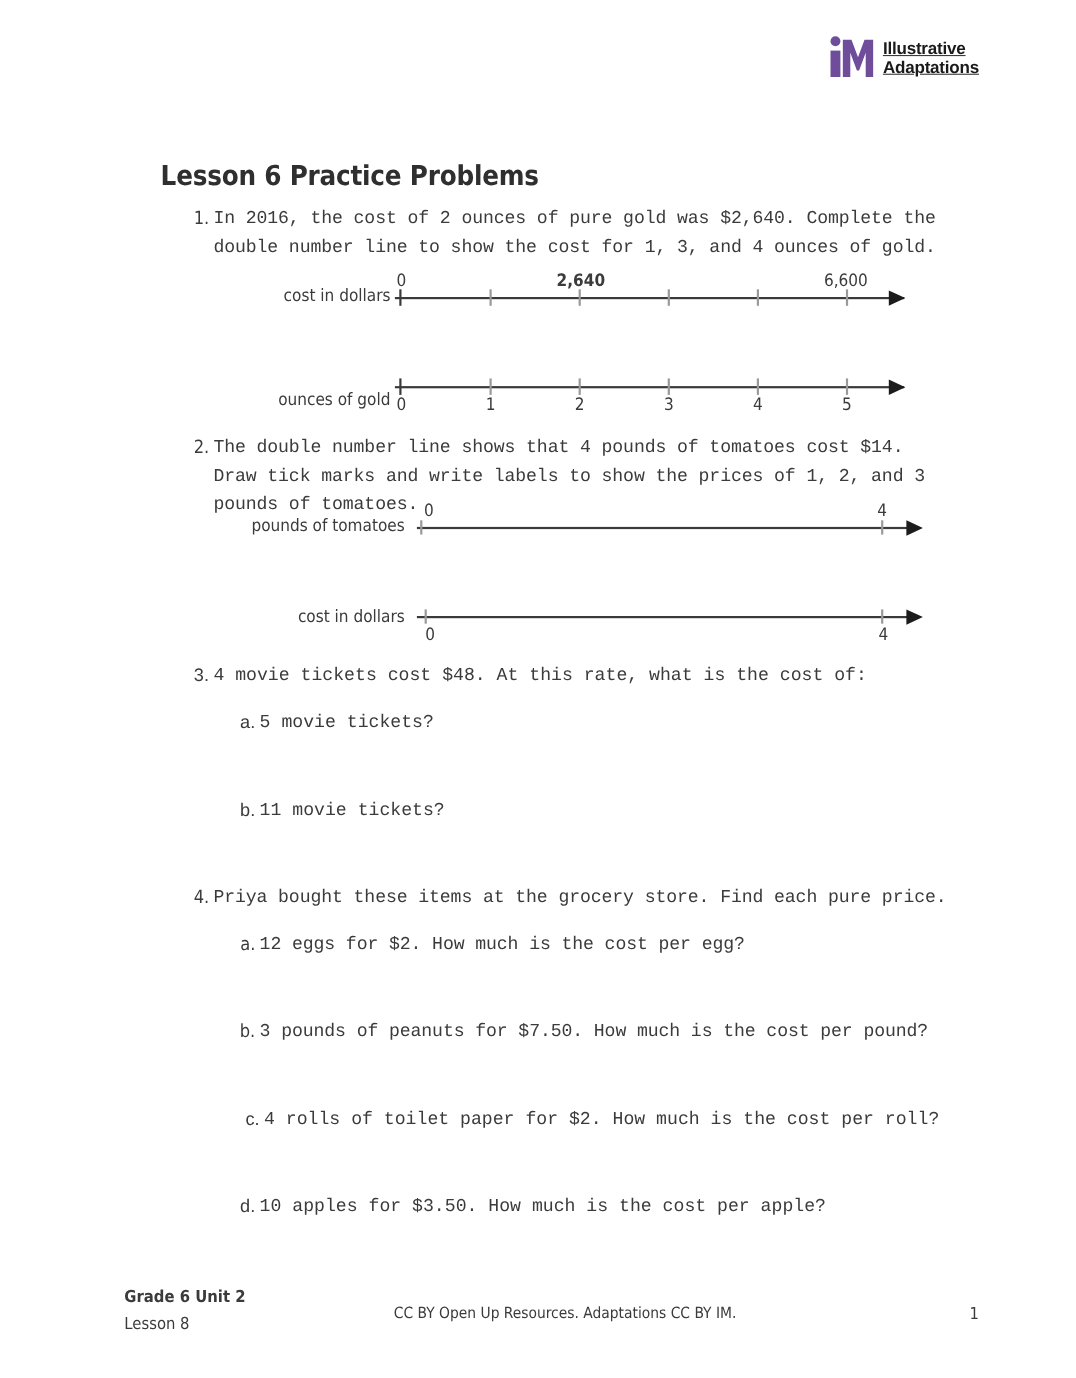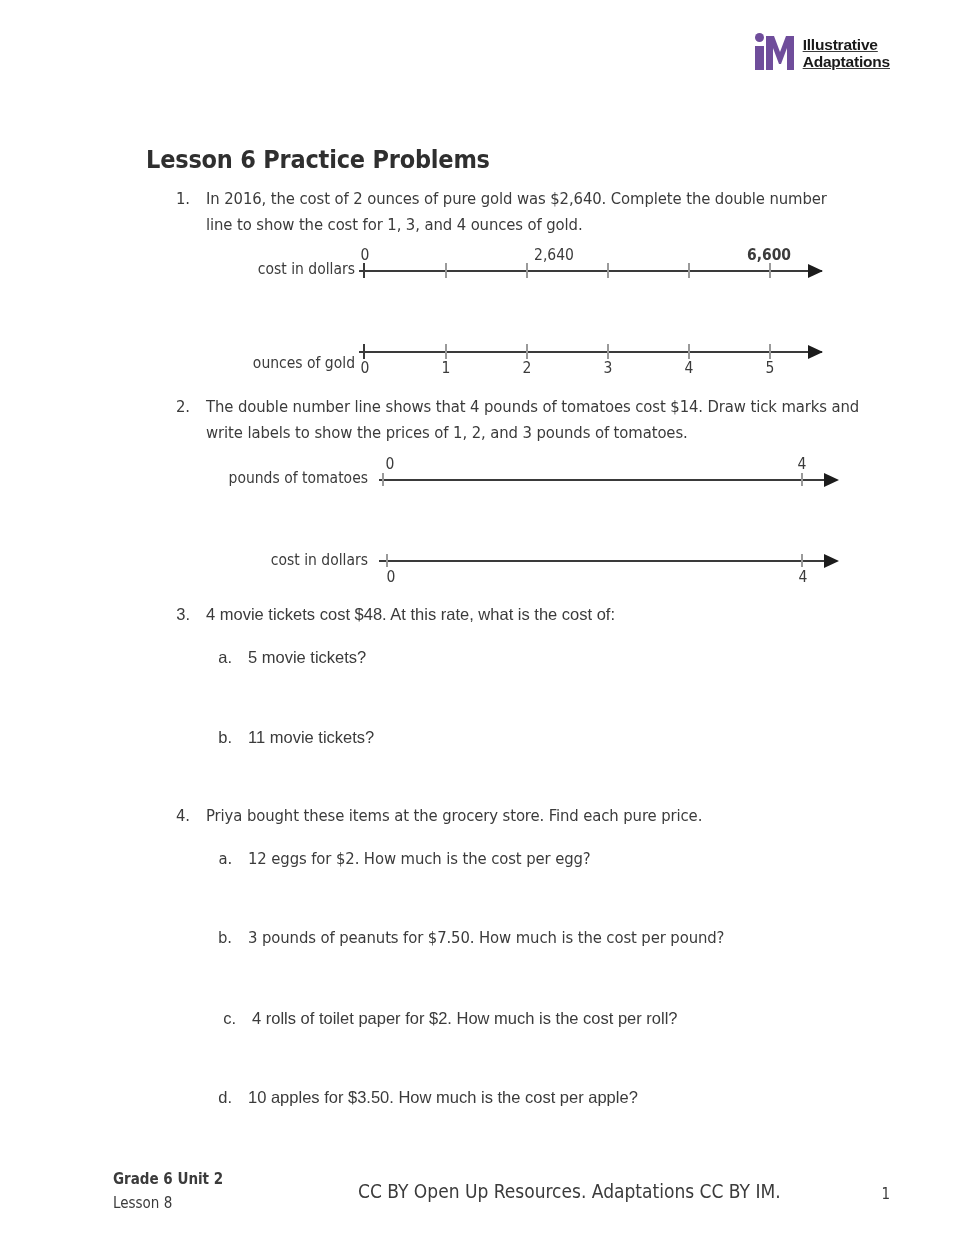--- a/index.html
+++ b/index.html
@@ -93,21 +93,22 @@
     letter-spacing: 0px;
   }
   .prob-num {
     position: absolute;
     left: 0;
     top: 0;
     width: 24px;
     text-align: right;
   }
   .prob-body {
-    margin-left: 40px;
+    margin-left: 28px;
+    font-family: Liberation Mono, monospace;
   }
 
   
   .nl-wrap { position: absolute; }
   .nl-label {
     position: absolute;
     font-family: "DejaVu Sans Condensed", "Liberation Sans", sans-serif;
     font-size: 15.5px;
     color: #3b3b3b;
     white-space: nowrap;
@@ -150,21 +151,21 @@
     font-size: 15px;
     line-height: 24px;
     color: #3b3b3b;
   }
   .footer-left .f-bold { font-weight: bold; }
   .footer-center {
     position: absolute;
     left: 358px;
     bottom: 51px;
     font-family: "DejaVu Sans Condensed", "Liberation Sans", sans-serif;
-    font-size: 19px;
+    font-size: 14px;
     color: #3b3b3b;
   }
   .footer-page {
     position: absolute;
     right: 88px;
     bottom: 50px;
     font-family: "DejaVu Sans Condensed", "Liberation Sans", sans-serif;
     font-size: 15px;
     color: #3b3b3b;
   }
@@ -204,22 +205,22 @@
   <div class="nl-arrow" style="left:808px; top:264px;"></div>
 
   <div class="nl-tick first" style="left:363px; top:263px; height:15px;"></div>
   <div class="nl-tick" style="left:445px; top:263px; height:15px;"></div>
   <div class="nl-tick" style="left:526px; top:263px; height:15px;"></div>
   <div class="nl-tick" style="left:607px; top:263px; height:15px;"></div>
   <div class="nl-tick" style="left:688px; top:263px; height:15px;"></div>
   <div class="nl-tick" style="left:769px; top:263px; height:15px;"></div>
 
   <div class="nl-tval" style="left:365px; top:246px;">0</div>
-  <div class="nl-tval" style="left:554px; top:246px;">2,640</div>
-  <div class="nl-tval" style="left:769px; top:246px;font-weight:bold;">6,600</div>
+  <div class="nl-tval" style="left:528px; top:246px;font-weight:bold;">2,640</div>
+  <div class="nl-tval" style="left:769px; top:246px;">6,600</div>
 
   <div class="nl-label" style="left:185px; top:354px; width:170px;">ounces of gold</div>
   <div class="nl-axis" style="left:359px; top:351px; width:463px;"></div>
   <div class="nl-arrow" style="left:808px; top:345px;"></div>
 
   <div class="nl-tick first" style="left:363px; top:344px; height:15px;"></div>
   <div class="nl-tick" style="left:445px; top:344px; height:15px;"></div>
   <div class="nl-tick" style="left:526px; top:344px; height:15px;"></div>
   <div class="nl-tick" style="left:607px; top:344px; height:15px;"></div>
   <div class="nl-tick" style="left:688px; top:344px; height:15px;"></div>

